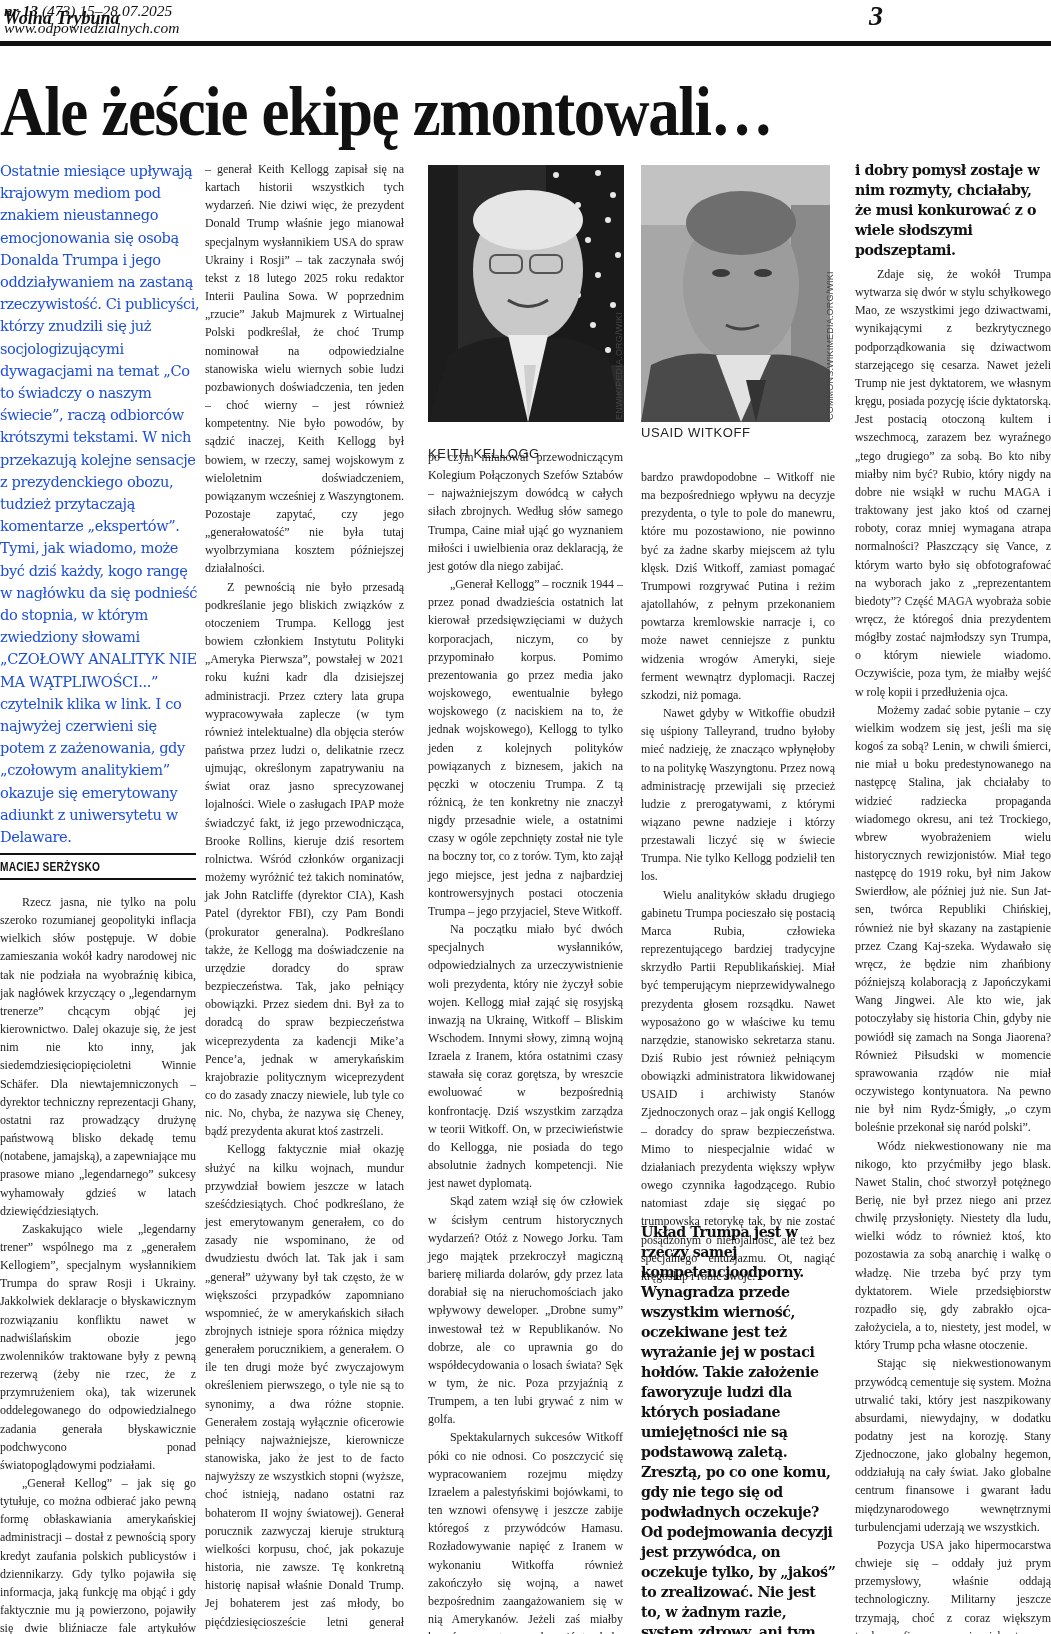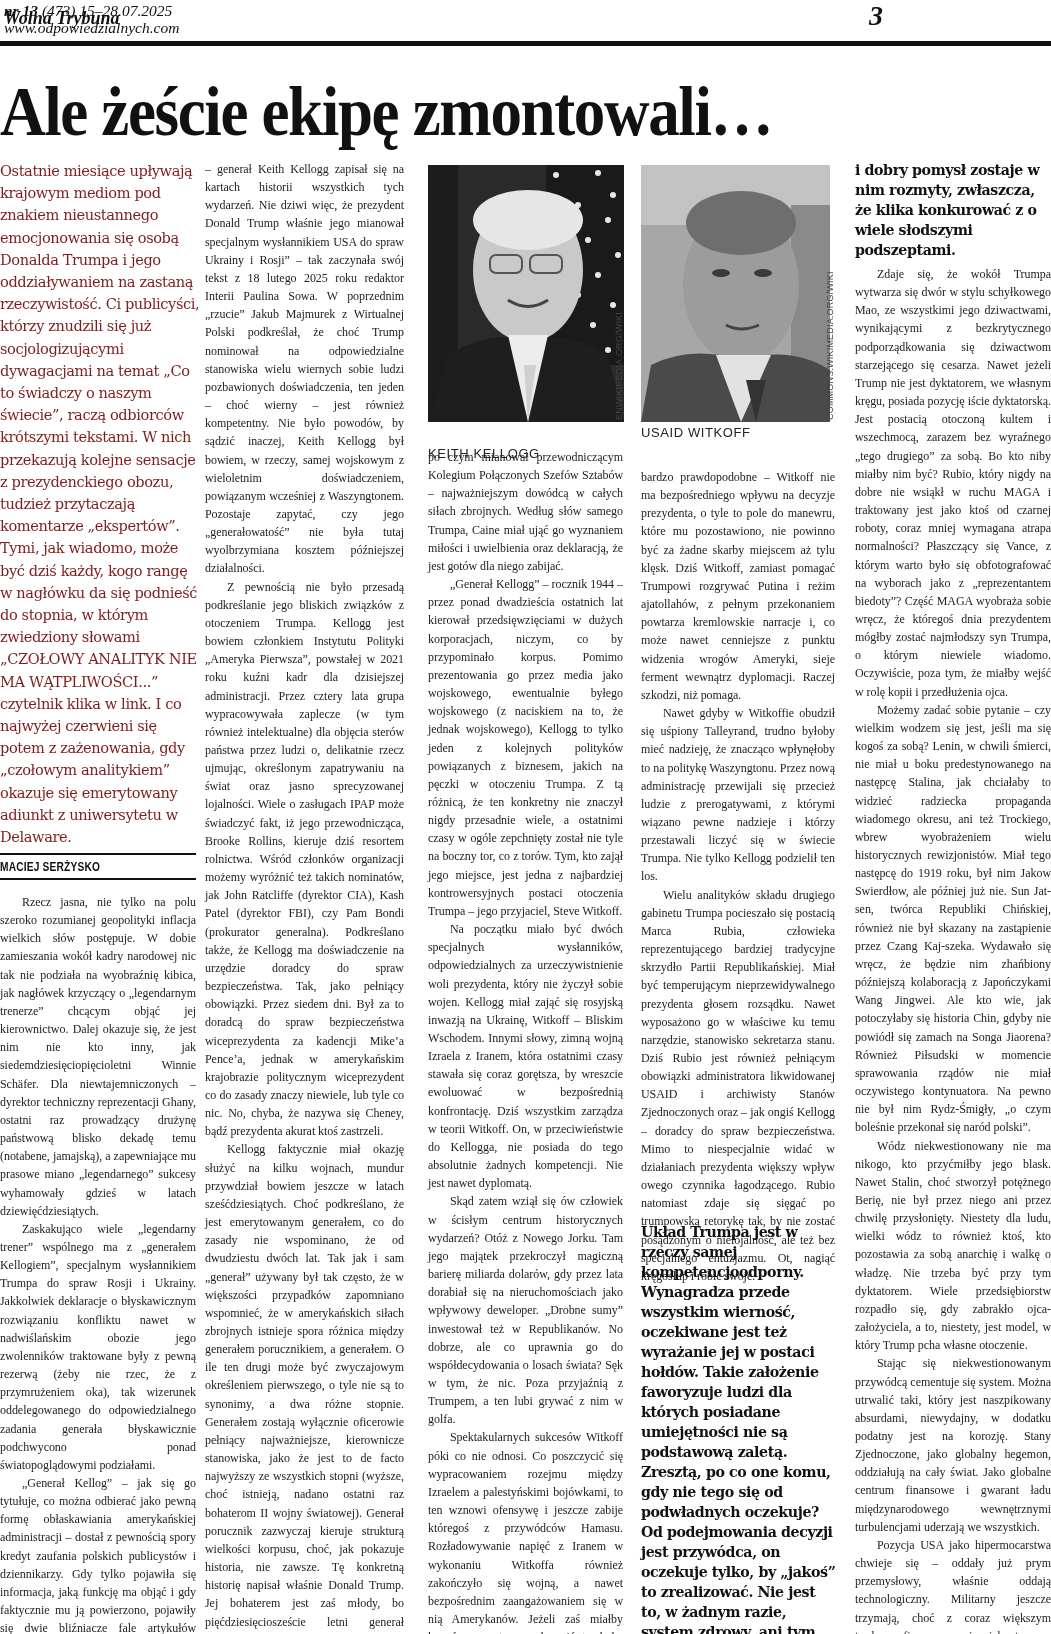--- a/index.html
+++ b/index.html
@@ -8,21 +8,21 @@
 
   .masthead { position: absolute; left: 4px; top: 0; width: 883px; height: 44px; font-style: italic; }
   .issue { position: absolute; left: 0; top: 2px; font-family: "Liberation Serif", serif; font-size: 15.5px; line-height: 17px; color: #111; }
   .issue b { font-weight: bold; }
   .section { position: absolute; left: 0; width: 1051px; top: 8px; text-align: left; font-family: "Liberation Serif", serif; font-weight: bold; font-size: 18px; }
   .pagenum { position: absolute; right: 4px; top: 0; font-family: "Liberation Serif", serif; font-weight: bold; font-size: 28px; line-height: 32px; }
   .rule-top { position: absolute; left: 0; top: 41px; width: 1051px; height: 5px; background: #111; }
 
   .headline { position: absolute; left: 0; top: 72px; font-family: "Liberation Serif", serif; font-weight: bold; font-size: 70px; line-height: 80px; letter-spacing: -1.5px; transform: scaleX(0.9); transform-origin: left top; white-space: nowrap; }
 
-  .lead { position: absolute; left: 0; top: 160px; width: 200px; font-family: "DejaVu Serif", serif; font-size: 14.6px; line-height: 22.2px; color: #7f1d1d; letter-spacing: -0.4px; }
+  .lead { position: absolute; left: 0; top: 160px; width: 200px; font-family: "DejaVu Serif", serif; font-size: 14.6px; line-height: 22.2px; color: #1d4ed8; letter-spacing: -0.4px; }
   .lead p { margin: 0; }
   .author-rule { position: absolute; left: 0; width: 196px; height: 2px; background: #111; }
   .author { position: absolute; left: 0; top: 860px; font-family: "Liberation Sans", sans-serif; font-size: 12px; font-weight: bold; letter-spacing: 0.2px; transform: scaleX(0.85); transform-origin: left; }
 
   .col { position: absolute; font-family: "Liberation Serif", serif; font-size: 12px; line-height: 18.15px; text-align: justify; color: #222; letter-spacing: -0.05px; }
   .col p { text-indent: 22px; }
   .col p.noind { text-indent: 0; }
 
   .photo { position: absolute; overflow: hidden; }
   .photo svg { display: block; }
@@ -123,20 +123,20 @@
   <p>Spektakularnych sukcesów Witkoff póki co nie odnosi. Co poszczycić się wypracowaniem rozejmu między Izraelem a palestyńskimi bojówkami, to ten wznowi ofensywę i jeszcze zabije któregoś z przywódców Hamasu. Rozładowywanie napięć z Iranem w wykonaniu Witkoffa również zakończyło się wojną, a nawet bezpośrednim zaangażowaniem się w nią Amerykanów. Jeżeli zaś miałby kogoś swą postawą zachwycić, to chyba tylko Rosjan, którzy bez trudu namawiają go, by na kolejne bezowocne spotkanie z Putinem w charakterze petenta przyszedł z ich własnym tłumaczem. I tak, o ile w przypadku Iranu możemy przyjąć, że – co</p>
 </div>
 
 <div class="col" style="left:641px; top:468px; width:194px;">
   <p class="noind">bardzo prawdopodobne – Witkoff nie ma bezpośredniego wpływu na decyzje prezydenta, o tyle to pole do manewru, które mu pozostawiono, nie powinno być za żadne skarby miejscem aż tylu klęsk. Dziś Witkoff, zamiast pomagać Trumpowi rozgrywać Putina i reżim ajatollahów, z pełnym przekonaniem powtarza kremlowskie narracje i, co może nawet cenniejsze z punktu widzenia wrogów Ameryki, sieje ferment wewnątrz dyplomacji. Raczej szkodzi, niż pomaga.</p>
   <p>Nawet gdyby w Witkoffie obudził się uśpiony Talleyrand, trudno byłoby mieć nadzieję, że znacząco wpłynęłoby to na politykę Waszyngtonu. Przez nową administrację przewijali się przecież ludzie z prerogatywami, z którymi wiązano pewne nadzieje i którzy przestawali liczyć się w świecie Trumpa. Nie tylko Kellogg podzielił ten los.</p>
   <p>Wielu analityków składu drugiego gabinetu Trumpa pocieszało się postacią Marca Rubia, człowieka reprezentującego bardziej tradycyjne skrzydło Partii Republikańskiej. Miał być temperującym nieprzewidywalnego prezydenta głosem rozsądku. Nawet wyposażono go w właściwe ku temu narzędzie, stanowisko sekretarza stanu. Dziś Rubio jest również pełniącym obowiązki administratora likwidowanej USAID i archiwisty Stanów Zjednoczonych oraz – jak ongiś Kellogg – doradcy do spraw bezpieczeństwa. Mimo to niespecjalnie widać w działaniach prezydenta większy wpływ owego czynnika łagodzącego. Rubio natomiast zdaje się sięgać po trumpowską retorykę tak, by nie zostać posądzonym o nielojalność, ale też bez specjalnego entuzjazmu. Ot, nagiąć kręgosłup i robić swoje.</p>
 </div>
 <div class="pull" style="left:641px; top:1222px; width:195px;">Układ Trumpa jest w rzeczy samej kompetencjoodporny. Wynagradza przede wszystkim wierność, oczekiwane jest też wyrażanie jej w postaci hołdów. Takie założenie faworyzuje ludzi dla których posiadane umiejętności nie są podstawową zaletą. Zresztą, po co one komu, gdy nie tego się od podwładnych oczekuje? Od podejmowania decyzji jest przywódca, on oczekuje tylko, by „jakoś” to zrealizować. Nie jest to, w żadnym razie, system zdrowy, ani tym bardziej efektywny. Każdy talent</div>
 
-<div class="pull" style="left:855px; top:160px; width:196px;">i dobry pomysł zostaje w nim rozmyty, zwłaszcza, że klika konkurować z o wiele słodszymi podszeptami.</div>
+<div class="pull" style="left:855px; top:160px; width:196px;">i dobry pomysł zostaje w nim rozmyty, chciałaby, że musi konkurować z o wiele słodszymi podszeptami.</div>
 <div class="col" style="left:855px; top:265px; width:196px;">
   <p>Zdaje się, że wokół Trumpa wytwarza się dwór w stylu schyłkowego Mao, ze wszystkimi jego dziwactwami, wynikającymi z bezkrytycznego podporządkowania się dziwactwom starzejącego się cesarza. Nawet jeżeli Trump nie jest dyktatorem, we własnym kręgu, posiada pozycję iście dyktatorską. Jest postacią otoczoną kultem i wszechmocą, zarazem bez wyraźnego „tego drugiego” za sobą. Bo kto niby miałby nim być? Rubio, który nigdy na dobre nie wsiąkł w ruchu MAGA i traktowany jest jako ktoś od czarnej roboty, coraz mniej wymagana atrapa normalności? Płaszczący się Vance, z którym warto było się obfotografować na wyborach jako z „reprezentantem biedoty”? Część MAGA wyobraża sobie wręcz, że któregoś dnia prezydentem mógłby zostać najmłodszy syn Trumpa, o którym niewiele wiadomo. Oczywiście, poza tym, że miałby wejść w rolę kopii i przedłużenia ojca.</p>
   <p>Możemy zadać sobie pytanie – czy wielkim wodzem się jest, jeśli ma się kogoś za sobą? Lenin, w chwili śmierci, nie miał u boku predestynowanego na następcę Stalina, jak chciałaby to widzieć radziecka propaganda wiadomego okresu, ani też Trockiego, wbrew wyobrażeniem wielu historycznych rewizjonistów. Miał tego następcę do 1919 roku, był nim Jakow Swierdłow, ale później już nie. Sun Jat-sen, twórca Republiki Chińskiej, również nie był skazany na zastąpienie przez Czang Kaj-szeka. Wydawało się wręcz, że będzie nim zhańbiony późniejszą kolaboracją z Japończykami Wang Jingwei. Ale kto wie, jak potoczyłaby się historia Chin, gdyby nie powiódł się zamach na Songa Jiaorena? Również Piłsudski w momencie sprawowania rządów nie miał oczywistego kontynuatora. Na pewno nie był nim Rydz-Śmigły, „o czym boleśnie przekonał się naród polski”.</p>
   <p>Wódz niekwestionowany nie ma nikogo, kto przyćmiłby jego blask. Nawet Stalin, choć stworzył potężnego Berię, nie był przez niego ani przez chwilę przysłonięty. Niestety dla ludu, wielki wódz to również ktoś, kto pozostawia za sobą anarchię i walkę o władzę. Nie trzeba być przy tym dyktatorem. Wiele przedsiębiorstw rozpadło się, gdy zabrakło ojca-założyciela, a to, niestety, jest model, w który Trump pcha własne otoczenie.</p>
   <p>Stając się niekwestionowanym przywódcą cementuje się system. Można utrwalić taki, który jest naszpikowany absurdami, niewydajny, w dodatku podatny jest na korozję. Stany Zjednoczone, jako globalny hegemon, oddziałują na cały świat. Jako globalne centrum finansowe i gwarant ładu międzynarodowego wewnętrznymi turbulencjami uderzają we wszystkich.</p>
   <p>Pozycja USA jako hipermocarstwa chwieje się – oddały już prym przemysłowy, właśnie oddają technologiczny. Militarny jeszcze trzymają, choć z coraz większym trudem, finansowy się ich trzyma, natomiast polityczny – rękami Trumpa – same starają się podkopywać. I to naprawdę nie jest dobra wiadomość, bo Stany Zjednoczone są jedyną alternatywą wobec reżimu, które zwie się Chińską Republiką Ludową.</p>
 </div>
 
 </body></html>

